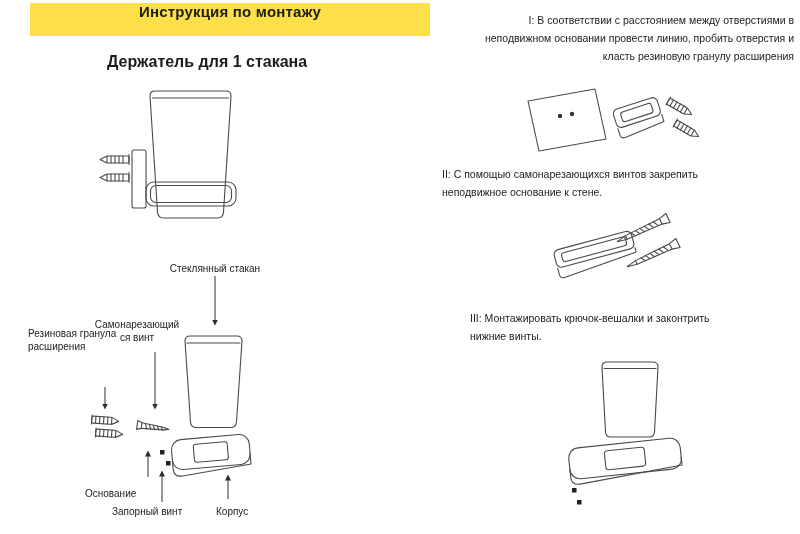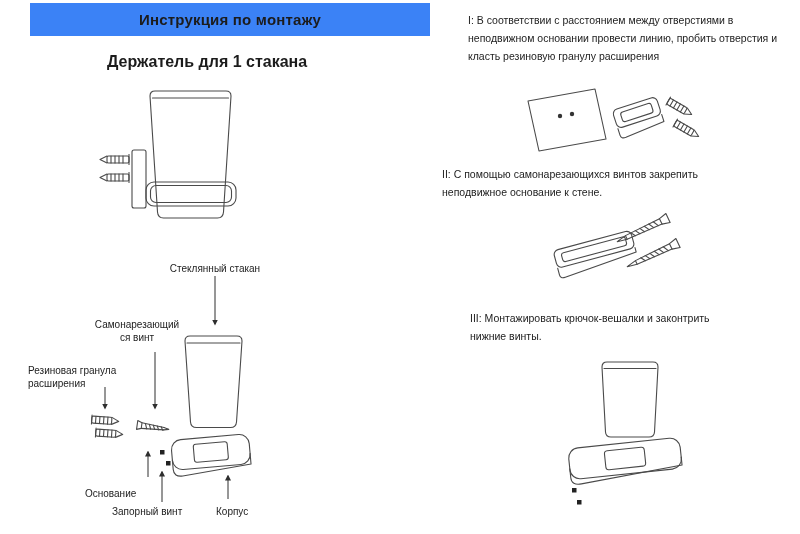--- a/index.html
+++ b/index.html
@@ -1,30 +1,30 @@
 <!DOCTYPE html>
 <html><head>
 <meta charset="utf-8">
 <style>
   * { margin:0; padding:0; box-sizing:border-box; }
   html,body { width:800px; height:534px; }
   body { font-family:"Liberation Sans", sans-serif; background:#ffffff; color:#1c1c1c; position:relative; overflow:hidden; }
   .abs { position:absolute; }
-  .title-bar { left:30px; top:3px; width:400px; height:33px; background:#3b82f6; display:flex; align-items:center; justify-content:center; }
+  .title-bar { left:30px; top:3px; width:400px; height:33px; background:#fde047; display:flex; align-items:flex-start; justify-content:center; }
   .title-text { font-size:15px; font-weight:bold; letter-spacing:.2px; }
   .subtitle { left:32px; top:53px; width:350px; text-align:center; font-size:16px; font-weight:600; }
   .lbl { font-size:10px; line-height:1.25; color:#222; }
   .lbl-glass   { left:162px; top:263px; width:106px; text-align:center; }
   .lbl-screw   { left:94px;  top:319px; width:86px;  text-align:center; overflow-wrap:break-word; word-break:break-word; }
-  .lbl-granule { left:28px;  top:365px; width:108px; }
+  .lbl-granule { left:28px;  top:328px; width:108px; }
   .lbl-base    { left:85px;  top:488px; }
   .lbl-lock    { left:112px; top:506px; }
   .lbl-body    { left:216px; top:506px; }
   .step { font-size:10.5px; line-height:1.7; color:#222; }
-  .step-1 { left:468px; top:12px;  width:326px; text-align:left; }
+  .step-1 { left:468px; top:12px;  width:326px; text-align:right; }
   .step-2 { left:442px; top:166px; width:258px; }
   .step-3 { left:470px; top:310px; width:258px; }
   svg { display:block; }
 </style>
 </head>
 <body>
 
 <div class="sheet">
 
   <div class="abs title-bar">

